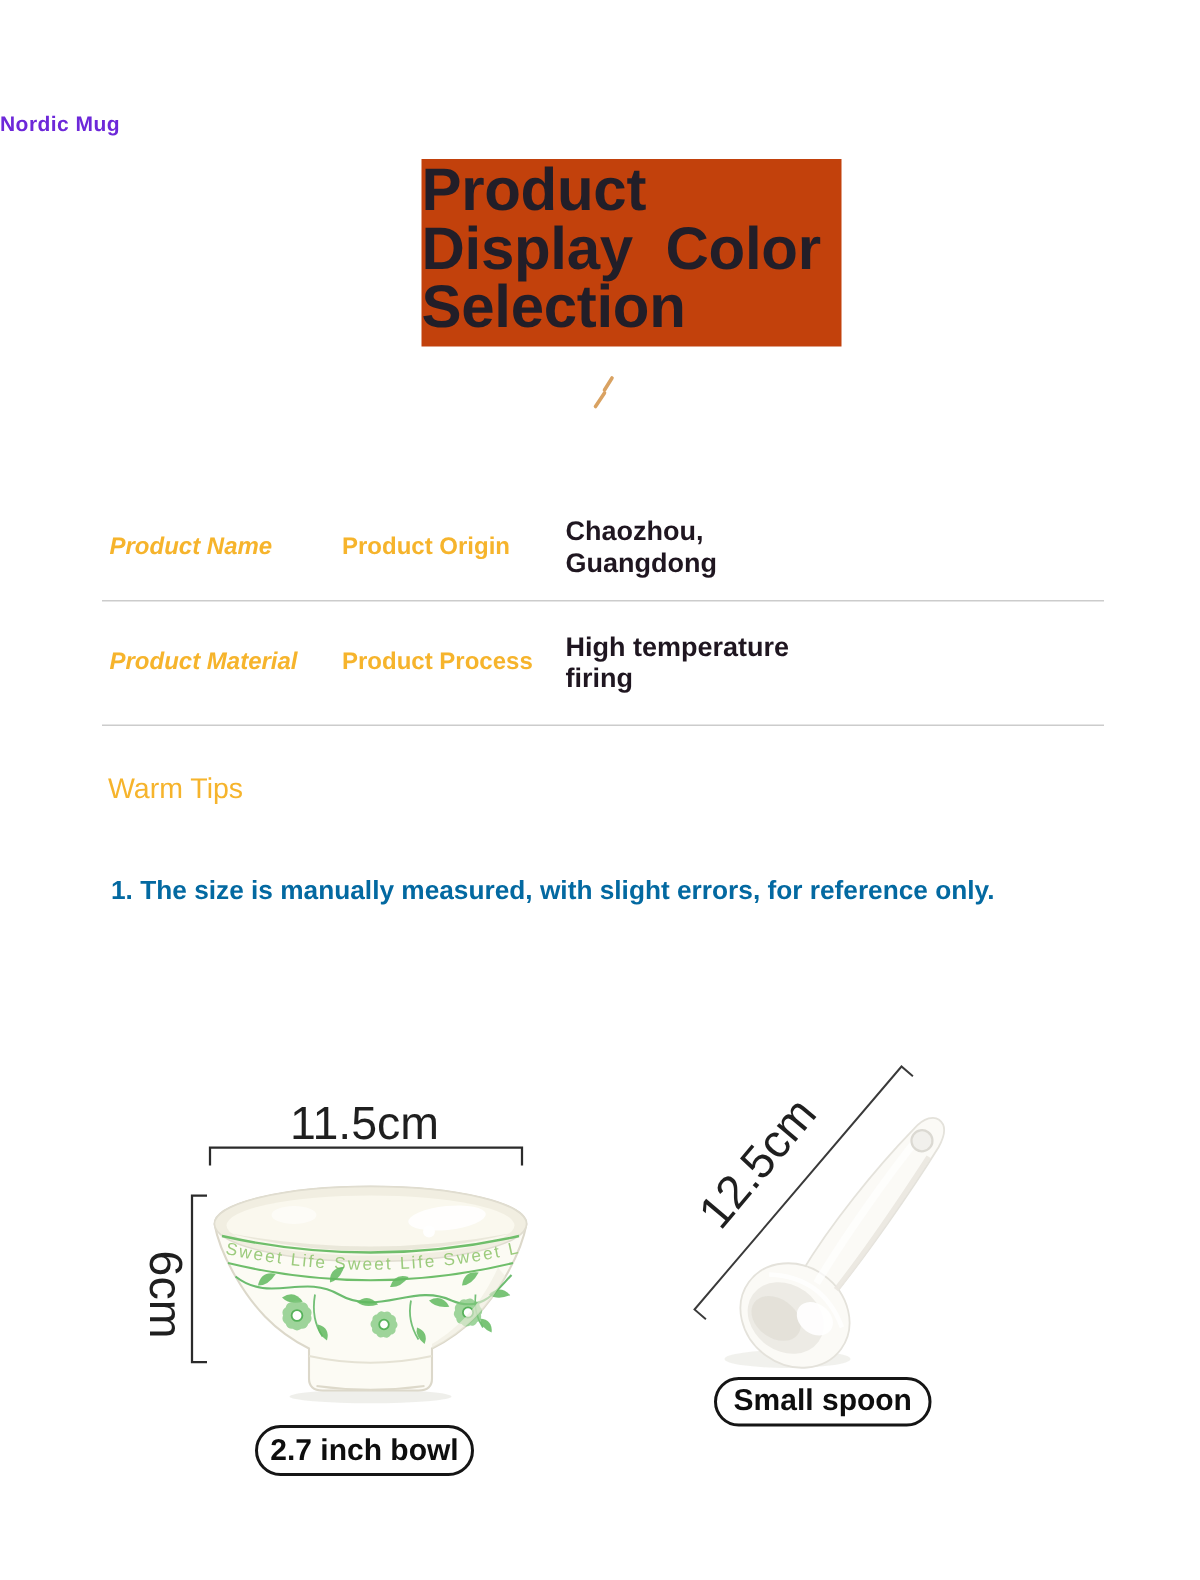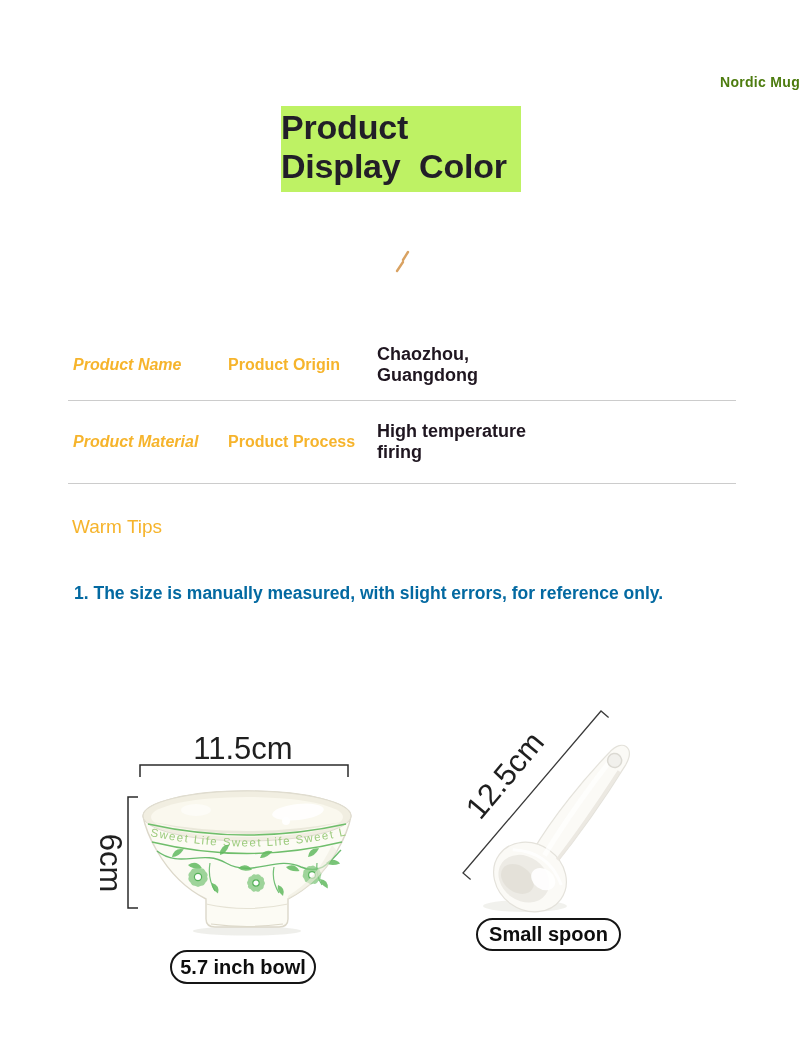--- a/index.html
+++ b/index.html
@@ -2,27 +2,27 @@
 <html><head>
 <meta charset="utf-8">
 <style>
   html,body{margin:0;padding:0;background:#ffffff;}
   .canvas{
     position:relative;width:800px;height:1053px;background:#ffffff;
     font-family:"Liberation Sans",sans-serif;overflow:hidden;
   }
   
   .brand{
-    position:absolute;top:74px;left:0;width:800px;text-align:right;
-    font-size:14px;font-weight:700;color:#4d7c0f;letter-spacing:.3px;
+    position:absolute;top:74px;left:0;width:800px;text-align:left;
+    font-size:14px;font-weight:700;color:#6d28d9;letter-spacing:.3px;
   }
   .title{
     position:absolute;top:106px;left:281px;margin:0;
-    font-size:34px;font-weight:700;line-height:39px;color:#221e28;
-    letter-spacing:-0.2px;background:#bef264;padding:2px 14px 6px 0;
+    font-size:40px;font-weight:700;line-height:39px;color:#221e28;
+    letter-spacing:-0.2px;background:#c2410c;padding:2px 14px 6px 0;
   }
   .title span{display:block;white-space:pre;}
   .decor{position:absolute;left:394px;top:249px;}
   
   .info-table{position:absolute;left:68px;top:330px;width:668px;}
   .info-row{display:flex;align-items:center;border-bottom:1px solid #cccccc;}
   .info-row.r1{height:70px;}
   .info-row.r2{height:82px;}
   .cell-label{font-size:16px;font-weight:700;color:#f6b42c;flex:none;}
   .cell-value{font-size:18px;font-weight:700;color:#1f1620;line-height:21px;flex:none;}
@@ -53,20 +53,21 @@
 </head>
 <body>
 
 <div class="canvas">
 
   <div class="brand">Nordic Mug</div>
 
   <h1 class="title">
     <span>Product</span>
     <span>Display  Color</span>
+    <span>Selection</span>
   </h1>
 
   <svg class="decor" width="22" height="26" viewBox="0 0 22 26">
     <line x1="14" y1="3" x2="9" y2="11" stroke="#d9a262" stroke-width="2.4" stroke-linecap="round"></line>
     <line x1="9" y1="13" x2="3" y2="22" stroke="#d9a262" stroke-width="2.4" stroke-linecap="round"></line>
   </svg>
 
   <div class="info-table">
     <div class="info-row r1">
       <div class="cell-label lab1">Product Name</div>
@@ -165,21 +166,21 @@
         </g>
       </g>
 
       <path d="M146,189 Q187,198 228,189" fill="none" stroke="#e5e2d4" stroke-width="1.2"></path>
       <path d="M151,209 Q187,214 223,209" fill="none" stroke="#ddd9ca" stroke-width="1.2"></path>
 
       <path d="M272,130 C262,152 248,169 228,181 L228,184 C252,172 266,155 277,136 Z" fill="#efecdf" opacity="0.6"></path>
     </g>
   </svg>
   <div class="pill bowl">
-    <span>5.7 inch bowl</span>
+    <span>2.7 inch bowl</span>
   </div>
 
   <svg class="fig" style="left:430px;top:690px;" width="330" height="260" viewBox="0 0 330 260">
 
     <path d="M178.6,27.5 L171,21 L33,183 L40.6,189.5" fill="none" stroke="#3a3a3a" stroke-width="1.3"></path>
     <text class="dim" x="83" y="92" text-anchor="middle" transform="rotate(-50 83 92)">12.5cm</text>
 
     <g>
       <ellipse cx="95" cy="216" rx="42" ry="6" fill="#ededE9" opacity="0.8"></ellipse>
       <g transform="translate(100 187) rotate(36)">

